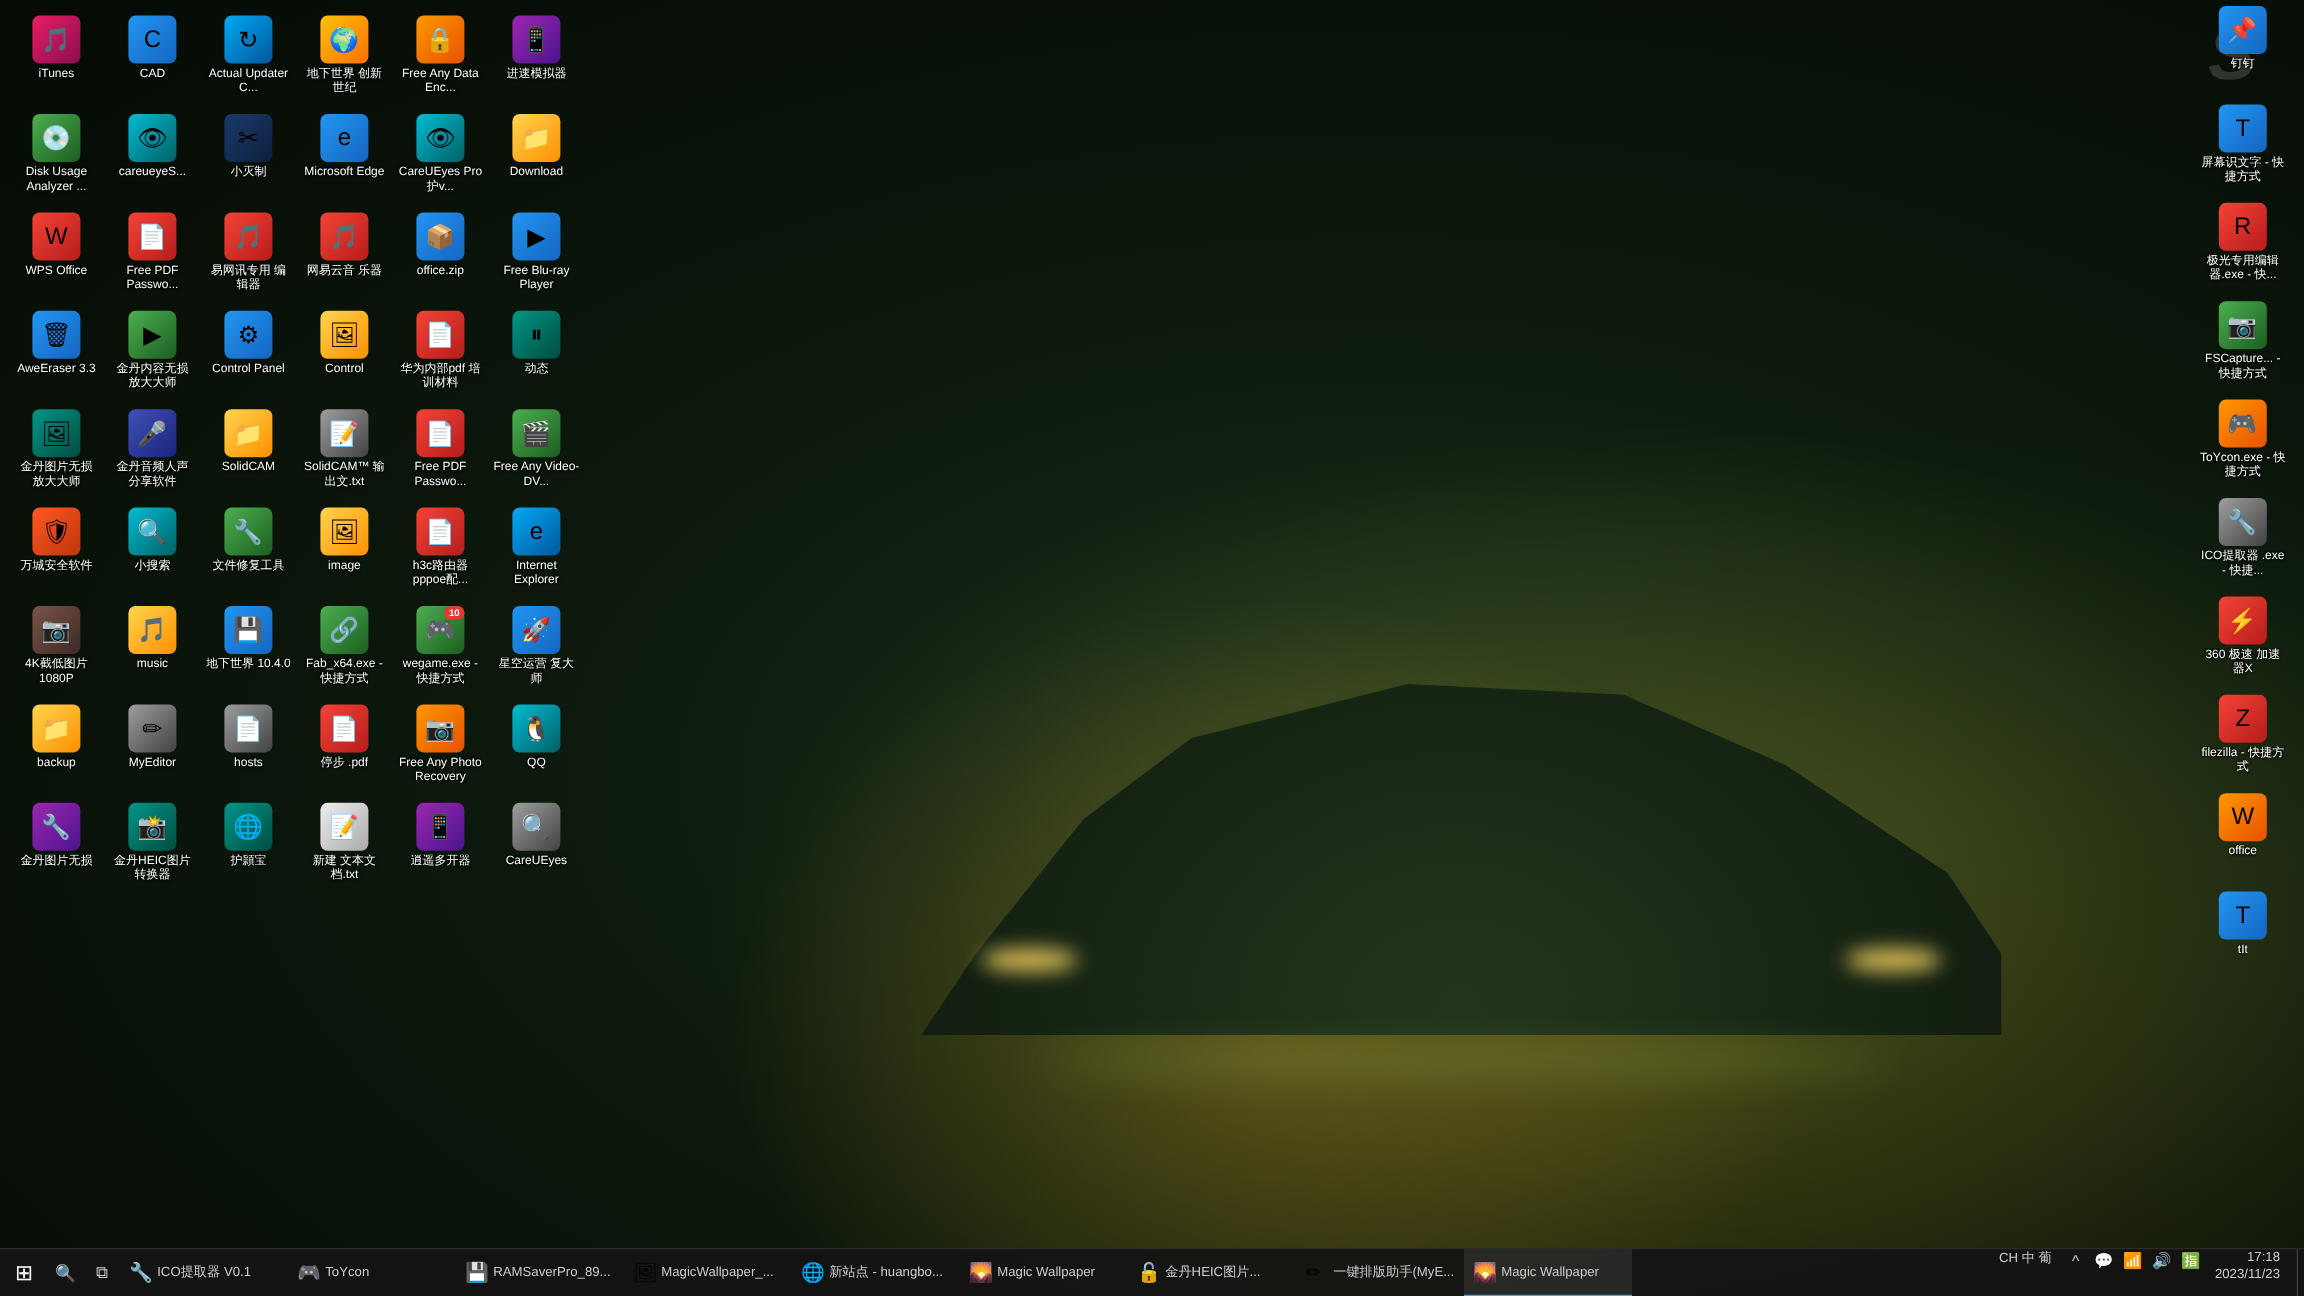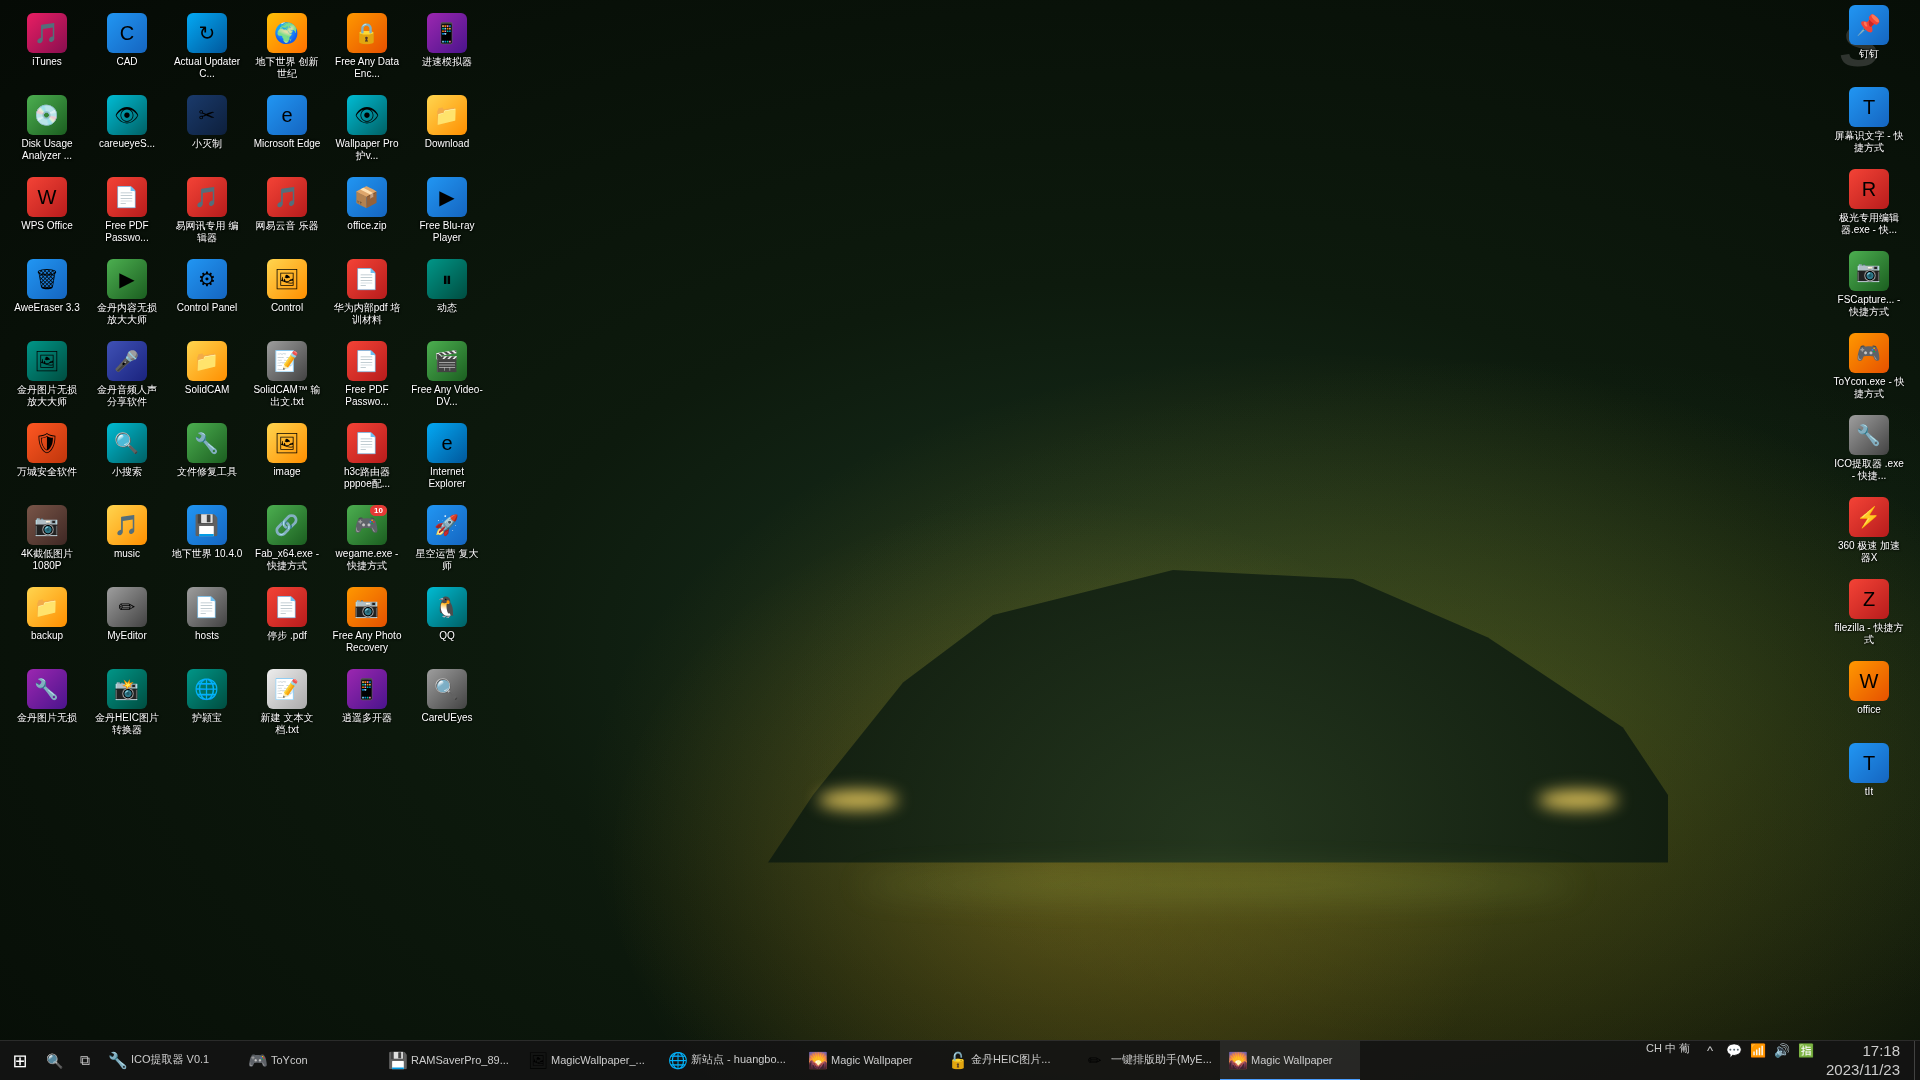--- a/index.html
+++ b/index.html
@@ -233,21 +233,21 @@
       height: 20px;
       display: flex;
       align-items: center;
       justify-content: center;
       font-size: 13px;
       color: #ccc;
       cursor: pointer;
     }
 
     .tray-time {
-      font-size: 15px;
+      font-size: 11px;
       color: #ccc;
       text-align: right;
       line-height: 1.3;
       cursor: pointer;
       padding: 0 6px;
     }
 
     .tray-show-desktop {
       width: 6px;
       height: 40px;
@@ -571,21 +571,21 @@
         <div class="icon-wrapper">
           <div class="icon-img ic-orange" style="font-size: 20px;">🔒</div>
         </div>
         <div class="icon-label">Free Any
 Data Enc...</div>
       </div>
       <div class="desktop-icon">
         <div class="icon-wrapper">
           <div class="icon-img ic-cyan" style="font-size: 20px;">👁</div>
         </div>
-        <div class="icon-label">Wallpaper
+        <div class="icon-label">CareUEyes
 Pro 护v...</div>
       </div>
       <div class="desktop-icon">
         <div class="icon-wrapper">
           <div class="icon-img ic-blue" style="font-size: 20px;">📦</div>
         </div>
         <div class="icon-label">office.zip</div>
       </div>
       <div class="desktop-icon">
         <div class="icon-wrapper">

